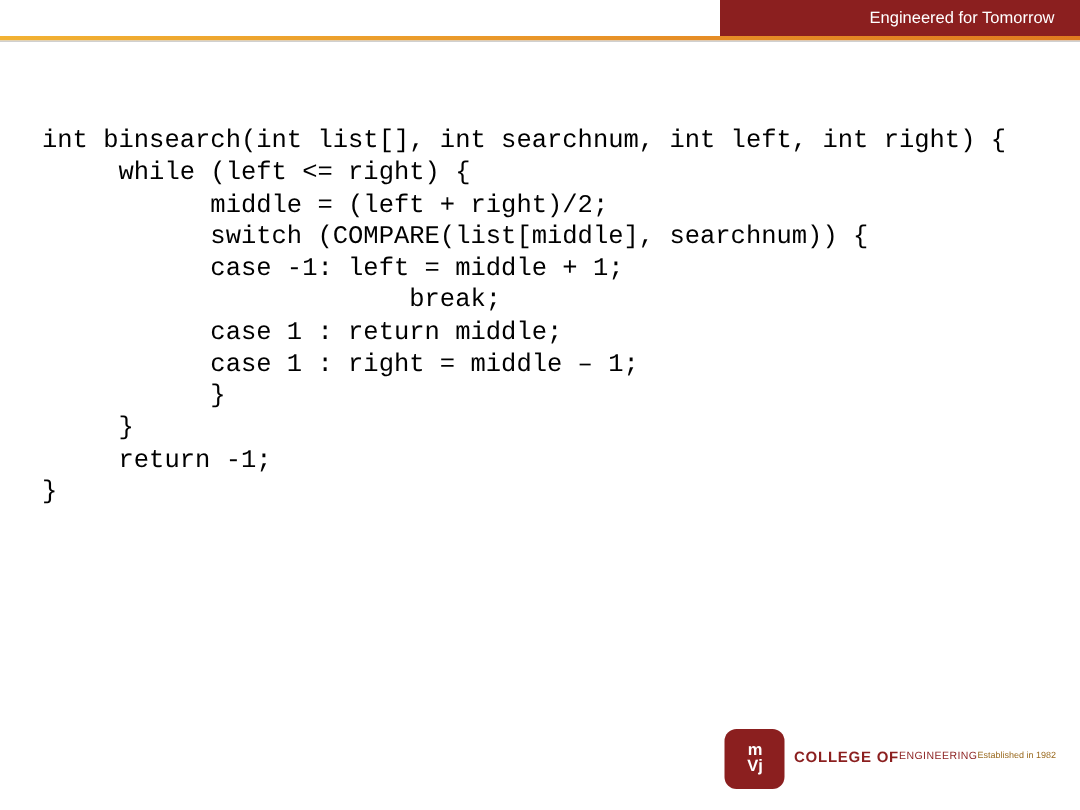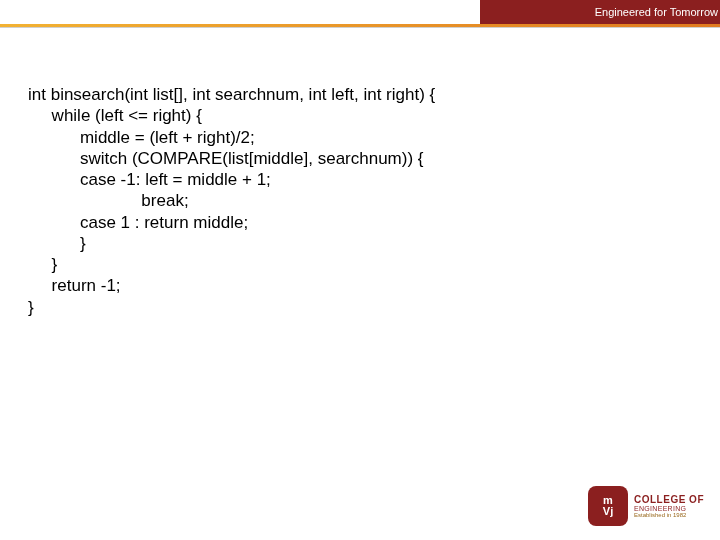--- a/index.html
+++ b/index.html
@@ -24,21 +24,21 @@
     top: 0;
     width: 240px;
     height: 24px;
     background: #8b1f1f;
     color: #ffffff;
     font-family: Arial, Helvetica, sans-serif;
     font-size: 11px;
     display: flex;
     align-items: center;
     justify-content: flex-end;
-    padding-right: 2px;
+    padding-right: 17px;
     box-sizing: border-box;
   }
   .header-underline {
     position: absolute;
     left: 0;
     right: 0;
     top: 24px;
     height: 3px;
     background: linear-gradient(to right, #f2b233 0%, #e07a1f 100%);
   }
@@ -55,21 +55,21 @@
     position: absolute;
     left: 28px;
     top: 84px;
     width: 660px;
     font-size: 17px;
     line-height: 1.25;
     color: #000000;
   }
   .code {
     white-space: pre;
-    font-family: Liberation Sans, sans-serif;
+    font-family: Liberation Mono, monospace;
   }
 
   .footer-logo {
     position: absolute;
     right: 16px;
     bottom: 14px;
     display: flex;
     align-items: center;
     font-family: Arial, Helvetica, sans-serif;
   }
@@ -83,21 +83,20 @@
     font-weight: bold;
     display: flex;
     flex-direction: column;
     align-items: center;
     justify-content: center;
     line-height: 1.0;
   }
   .logo-text {
     margin-left: 6px;
     display: flex;
-    flex-direction: column;
     line-height: 1.0;
   }
   .logo-text .l1 {
     color: #8b1f1f;
     font-size: 10px;
     font-weight: bold;
     letter-spacing: 0.5px;
   }
   .logo-text .l2 {
     color: #8b1f1f;
@@ -121,20 +120,21 @@
 </div>
 
 <div class="content">
   <div class="code">int binsearch(int list[], int searchnum, int left, int right) {</div>
   <div class="code">     while (left &lt;= right) {</div>
   <div class="code">           middle = (left + right)/2;</div>
   <div class="code">           switch (COMPARE(list[middle], searchnum)) {</div>
   <div class="code">           case -1: left = middle + 1;</div>
   <div class="code">                        break;</div>
   <div class="code">           case 1 : return middle;</div>
+  <div class="code">           case 1 : right = middle – 1;</div>
   <div class="code">           }</div>
   <div class="code">     }</div>
   <div class="code">     return -1;</div>
   <div class="code">}</div>
 </div>
 
 <div class="footer-logo">
   <div class="logo-badge">
     <span>m</span>
     <span>Vj</span>

